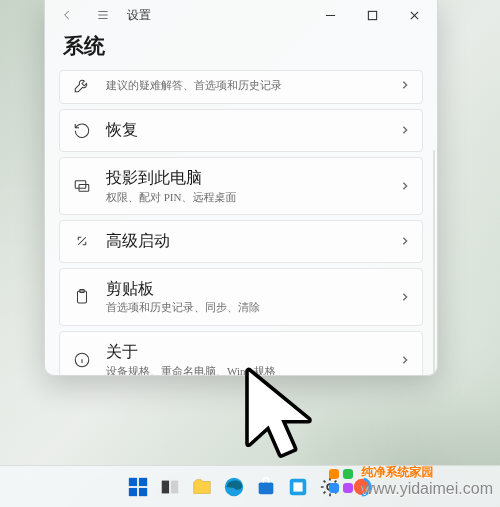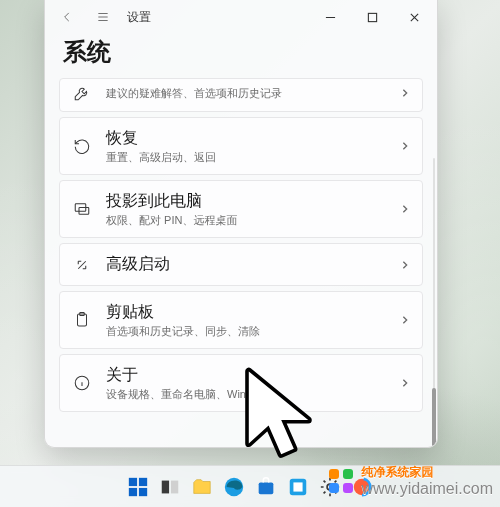--- a/index.html
+++ b/index.html
@@ -17,21 +17,21 @@
       radial-gradient(ellipse 300px 400px at 480px 350px, rgba(255,255,255,.25), transparent 60%),
       radial-gradient(ellipse 280px 350px at 20px 380px, rgba(255,255,255,.2), transparent 60%),
       radial-gradient(ellipse 200px 120px at 420px 470px, rgba(120,140,120,.25), transparent 70%);
     pointer-events: none;
   }
 
   
   .window {
     position: absolute;
     left: 44px; top: 0;
-    width: 394px; height: 448px;
+    width: 394px; height: 376px;
     background: rgba(250,251,252,.94);
     border: 1px solid #d8d8d8;
     border-top: none;
     border-radius: 0 0 10px 10px;
     box-shadow: 0 10px 30px rgba(0,0,0,.18);
     overflow: hidden;
     display: flex; flex-direction: column;
   }
 
   .titlebar {
@@ -45,31 +45,32 @@
     display:flex; align-items:center; justify-content:center;
     border-radius:4px; color:#444;
   }
   .tb-btn svg { width:14px; height:14px; stroke:#555; stroke-width:1.4; fill:none; }
   .tb-title { font-size:12px; color:#333; margin-left:4px; }
   .tb-spacer { flex:1; }
   .sys-btn { width:42px; height:30px; display:flex; align-items:center; justify-content:center; }
   .sys-btn svg { width:11px; height:11px; stroke:#333; stroke-width:1.2; fill:none; }
 
   .page-title {
-    font-size: 24px;
+    font-size: 21px;
     font-weight: 600;
     color:#1a1a1a;
     padding: 2px 18px 10px 18px;
   }
 
   .list {
     flex:1;
     padding: 0 14px 6px 14px;
     overflow: visible;
     position: relative;
+    font-family: Liberation Serif, serif;
   }
 
   
   .scrollhint {
     position:absolute; right:2px; top:80px; width:2px; height:320px;
     background:#bcbcbc66; border-radius:2px;
   }
   .scrollthumb {
     position:absolute; right:1px; top:310px; width:4px; height:90px;
     background:#9a9a9a; border-radius:3px;
@@ -194,21 +195,20 @@
 
     <div class="item">
       <div class="icon">
         <svg viewBox="0 0 24 24">
             <path d="M3 13a9 9 0 1 0 2.6-6.4L3 9"></path>
             <path d="M3 4v5h5"></path>
           </svg>
       </div>
       <div class="texts">
         <div class="title">恢复</div>
-        <div class="sub">重置、高级启动、返回</div>
       </div>
       <div class="chev">
           <svg viewBox="0 0 12 12">
             <path d="M4 2l4 4-4 4"></path>
           </svg>
         </div>
     </div>
 
     <div class="item">
       <div class="icon">

